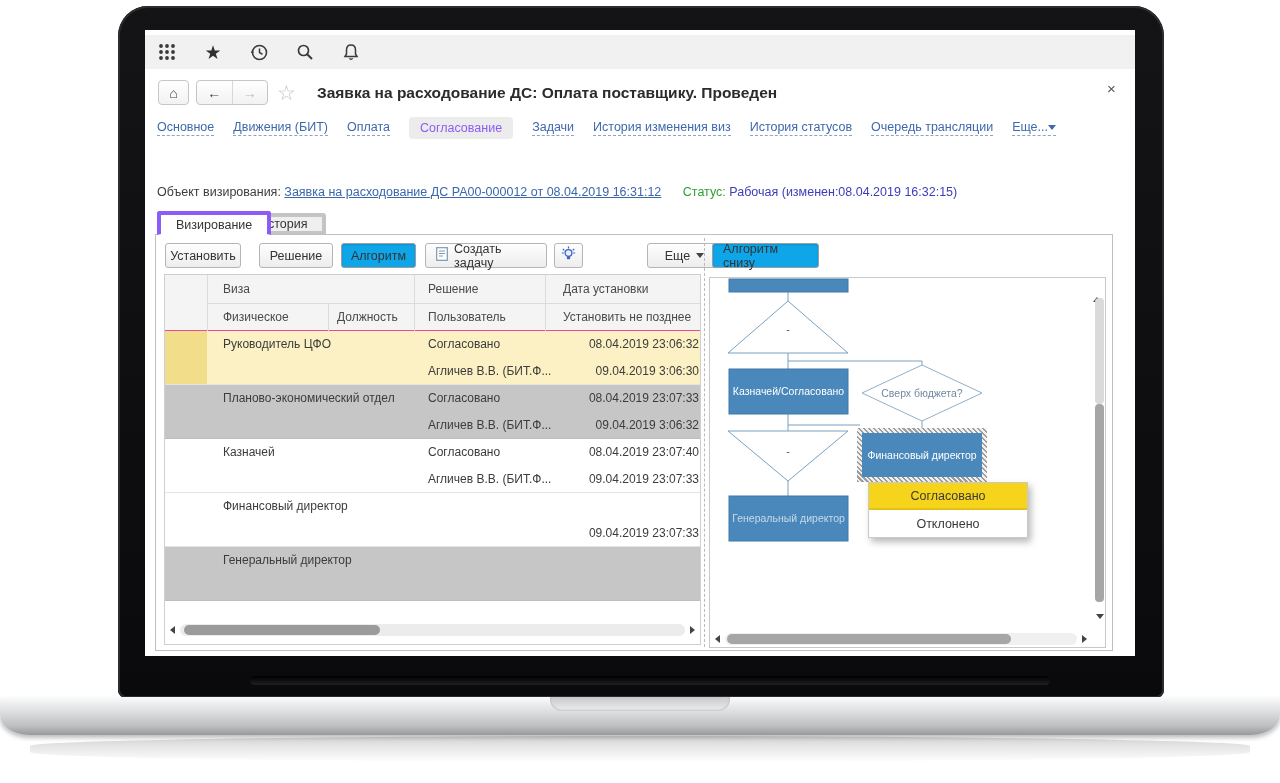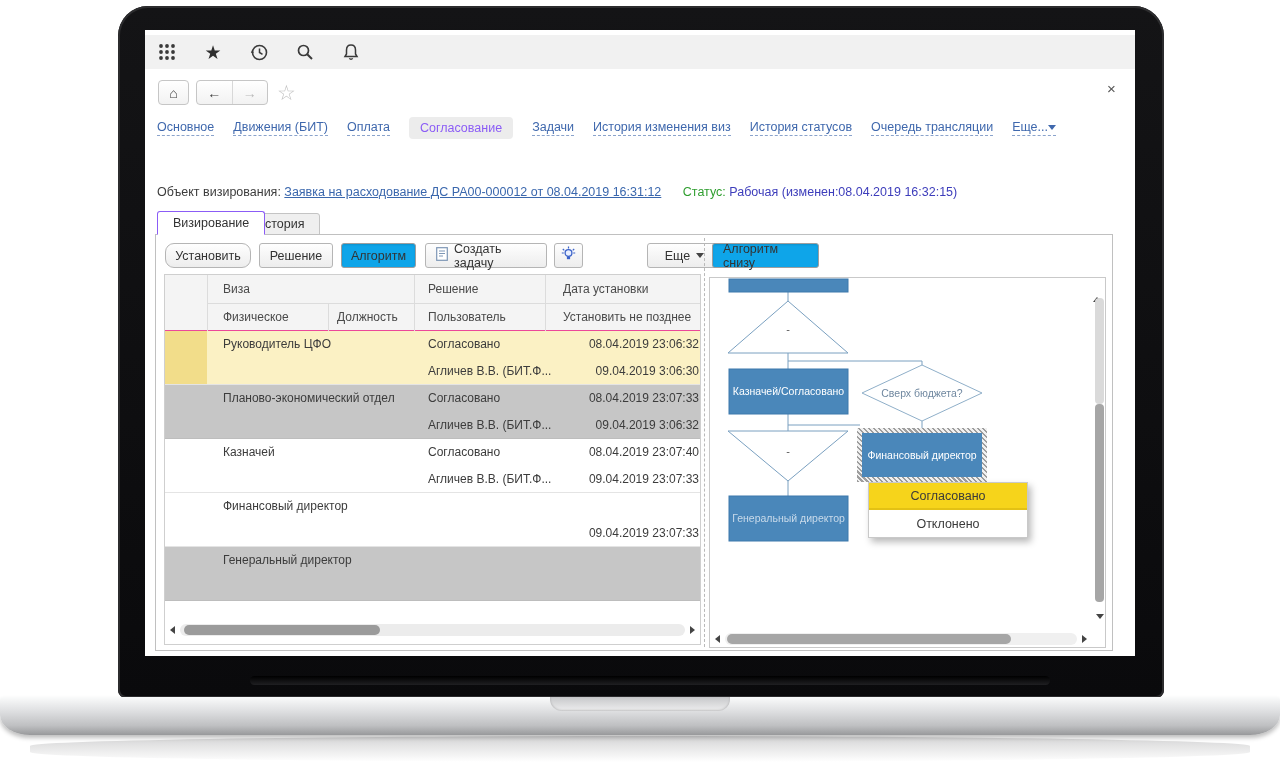--- a/index.html
+++ b/index.html
@@ -53,21 +53,21 @@
   .tri-down { width:0; height:0; border-left:4px solid transparent; border-right:4px solid transparent; border-top:5px solid #3f68ad; }
 
   .page-heading { position:absolute; left:11px; top:119px; font-size:19px; color:#9e9e9e; }
   .object-row { position:absolute; left:12px; top:155px; font-size:12.5px; color:#3c3c3c; white-space:nowrap; }
   .object-row a { color:#3a67ad; text-decoration:underline; }
   .status-label { color:#2f9e2f; margin-left:18px; }
   .status-value { color:#3d3dbb; }
 
   
   .tab { position:absolute; height:24px; display:flex; align-items:center; padding:0 15px; font-size:12.5px;
-         border:1px solid #8b5cf6; border-radius:3px 3px 0 0; color:#333; }
+         border:4px solid #8b5cf6; border-radius:3px 3px 0 0; color:#333; }
   .tab.active { left:12px; top:181px; background:#fff; border-bottom:1px solid #fff; z-index:3; }
   .tab.inactive { left:95px; top:183px; height:22px; background:#efefef; border-color:#c4c4c4; z-index:1; }
 
   
   .container { position:absolute; left:10px; top:204px; width:958px; height:417px; border:1px solid #c0c0c0; background:#fff; z-index:2; }
 
   .tbtn { position:absolute; top:8px; height:25px; border:1px solid #b5b5b5; border-radius:3px;
           background:linear-gradient(#fefefe,#ededed); font-size:12.5px; color:#333;
           display:flex; align-items:center; justify-content:center; gap:6px; padding:0 10px; }
   .tbtn.pressed { background:#0ea5e9; border-color:#9e9e9e; box-shadow:inset 0 1px 2px rgba(0,0,0,.12); }
@@ -174,20 +174,21 @@
       <div class="nav-half back">
         <span>←</span>
       </div>
       <div class="nav-half fwd">
         <span>→</span>
       </div>
     </div>
     <div class="fav-star">
       <span>☆</span>
     </div>
+    <div class="win-title">Заявка на расходование ДС: Оплата поставщику. Проведен</div>
     <div class="win-close">×</div>
 
     <div class="section-nav">
       <span class="nav-link">Основное</span>
       <span class="nav-link">Движения (БИТ)</span>
       <span class="nav-link">Оплата</span>
       <span class="nav-chip">Согласование</span>
       <span class="nav-link">Задачи</span>
       <span class="nav-link">История изменения виз</span>
       <span class="nav-link">История статусов</span>
@@ -204,21 +205,21 @@
       <a href="#">Заявка на расходование ДС РА00-000012 от 08.04.2019 16:31:12</a>
       <span class="status-label">Статус:</span>
       <span class="status-value">Рабочая (изменен:08.04.2019 16:32:15)</span>
     </div>
 
     <div class="tab active">Визирование</div>
     <div class="tab inactive">История</div>
 
     <div class="container">
 
-      <div class="tbtn" style="left:9px; width:86px;border-radius:9px;">
+      <div class="tbtn" style="left:9px; width:76px;">
         <span>Установить</span>
       </div>
       <div class="tbtn" style="left:103px; width:74px;">
         <span>Решение</span>
       </div>
       <div class="tbtn pressed" style="left:185px; width:75px;">
         <span>Алгоритм</span>
       </div>
       <div class="tbtn" style="left:269px; width:122px;">
         <span>

